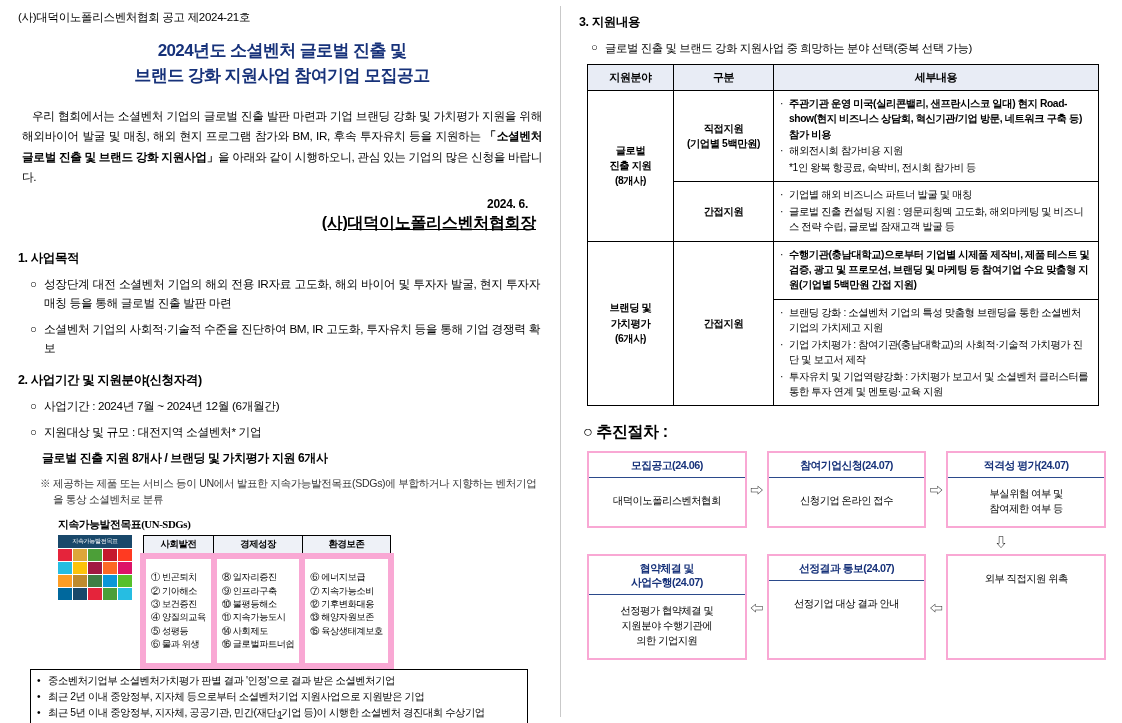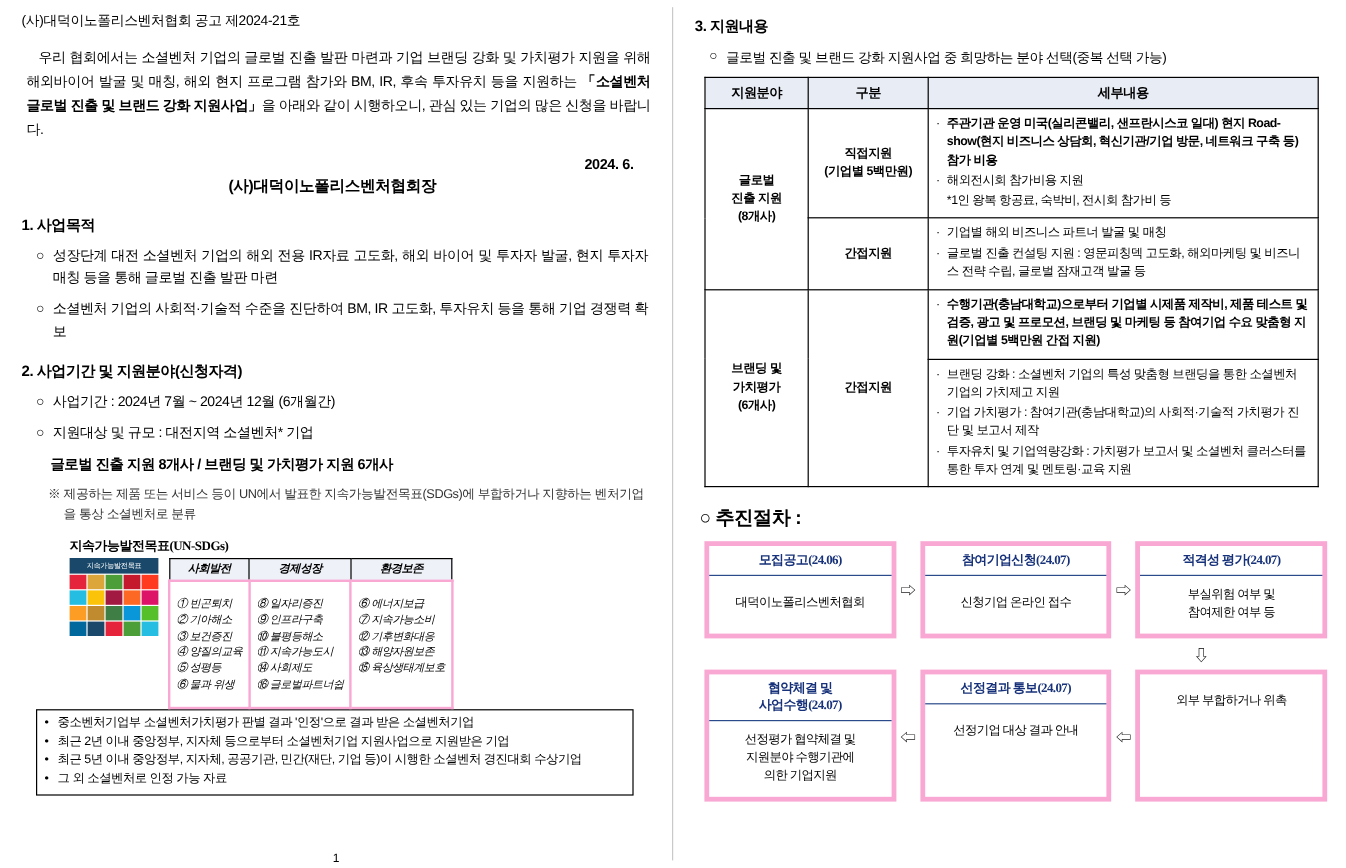--- a/index.html
+++ b/index.html
@@ -64,25 +64,26 @@
   }
   .para b { font-weight: bold; }
   .date-line {
     text-align: right;
     font-weight: bold;
     font-size: 12px;
     margin: 10px 18px 2px 0;
     letter-spacing: -0.3px;
   }
   .org-line {
-    text-align: center;
-    font-weight: bold;
-    font-size: 13px;
+    text-align: right;
+    font-weight: bold;
+    font-size: 16px;
     margin: 0 10px 16px 0;
     letter-spacing: -0.3px;
+    text-decoration: underline;
   }
   .sec-head {
     font-weight: bold;
     font-size: 12.5px;
     letter-spacing: -0.4px;
     margin: 14px 0 8px 0;
   }
   .bullet {
     display: flex;
     font-size: 11.7px;
@@ -141,31 +142,30 @@
     grid-auto-rows: 12px;
     gap: 1px;
     margin-top: 1px;
   }
   .sdg-grid i { display: block; }
   .sdg-table {
     border-collapse: collapse;
     margin-left: 8px;
     font-size: 9.2px;
     letter-spacing: -0.4px;
-    font-style: italic;
   }
   .sdg-table th {
     border: 1px solid #000;
     background: #eef1f7;
     font-weight: bold;
     padding: 2px 6px;
     font-size: 9.4px;
   }
   .sdg-table td {
-    border: 2px solid #f9a8d4;
+    border: 6px solid #f9a8d4;
     padding: 12px 5px;
     vertical-align: top;
     line-height: 1.45;
   }
   .sdg-table td div { white-space: nowrap; }
 
   .adv-title {
     font-weight: bold;
     font-size: 11px;
     color: #17327a;
@@ -245,23 +245,22 @@
   }
   .flow {
     margin-left: 8px;
   }
   .flow-row {
     display: flex;
     align-items: stretch;
   }
   .fbox {
     width: 175px;
-    border: 4px solid #f9a8d4;
+    border: 2px solid #f9a8d4;
     box-sizing: border-box;
-    font-family: Liberation Serif, serif;
   }
   .fbox .hd {
     text-align: center;
     font-weight: bold;
     font-size: 10.8px;
     color: #17327a;
     padding: 5px 2px;
     border-bottom: 1px solid #2b4a8b;
     letter-spacing: -0.5px;
     line-height: 1.3;
@@ -302,20 +301,24 @@
 </style>
 </head>
 <body>
 
 <div class="page">
 
   <div class="col-left">
 
     <div class="doc-no">(사)대덕이노폴리스벤처협회 공고 제2024-21호</div>
 
+    <div class="title">
+      <div>2024년도 소셜벤처 글로벌 진출 및</div>
+      <div>브랜드 강화 지원사업 참여기업 모집공고</div>
+    </div>
 
     <div class="para">
       <span>우리 협회에서는 소셜벤처 기업의 글로벌 진출 발판 마련과 기업 브랜딩 강화 및 가치평가 지원을 위해 해외바이어 발굴 및 매칭, 해외 현지 프로그램 참가와 BM, IR, 후속 투자유치 등을 지원하는 </span><b>「소셜벤처 글로벌 진출 및 브랜드 강화 지원사업」</b><span>을 아래와 같이 시행하오니, 관심 있는 기업의 많은 신청을 바랍니다.</span>
     </div>
 
     <div class="date-line">2024. 6.</div>
     <div class="org-line">(사)대덕이노폴리스벤처협회장</div>
 
     <div class="sec-head">1. 사업목적</div>
 
@@ -569,19 +572,19 @@
           <div class="hd">협약체결 및<br>사업수행(24.07)</div>
           <div class="bd">선정평가 협약체결 및<br>지원분야 수행기관에<br>의한 기업지원</div>
         </div>
         <div class="arrow">⇦</div>
         <div class="fbox">
           <div class="hd">선정결과 통보(24.07)</div>
           <div class="bd">선정기업 대상 결과 안내</div>
         </div>
         <div class="arrow">⇦</div>
         <div class="fbox">
-          <div class="bd">외부 부합하거나 위촉</div>
+          <div class="bd">외부 직접지원 위촉</div>
         </div>
       </div>
 
     </div>
   </div>
 </div>
 
 </body></html>

